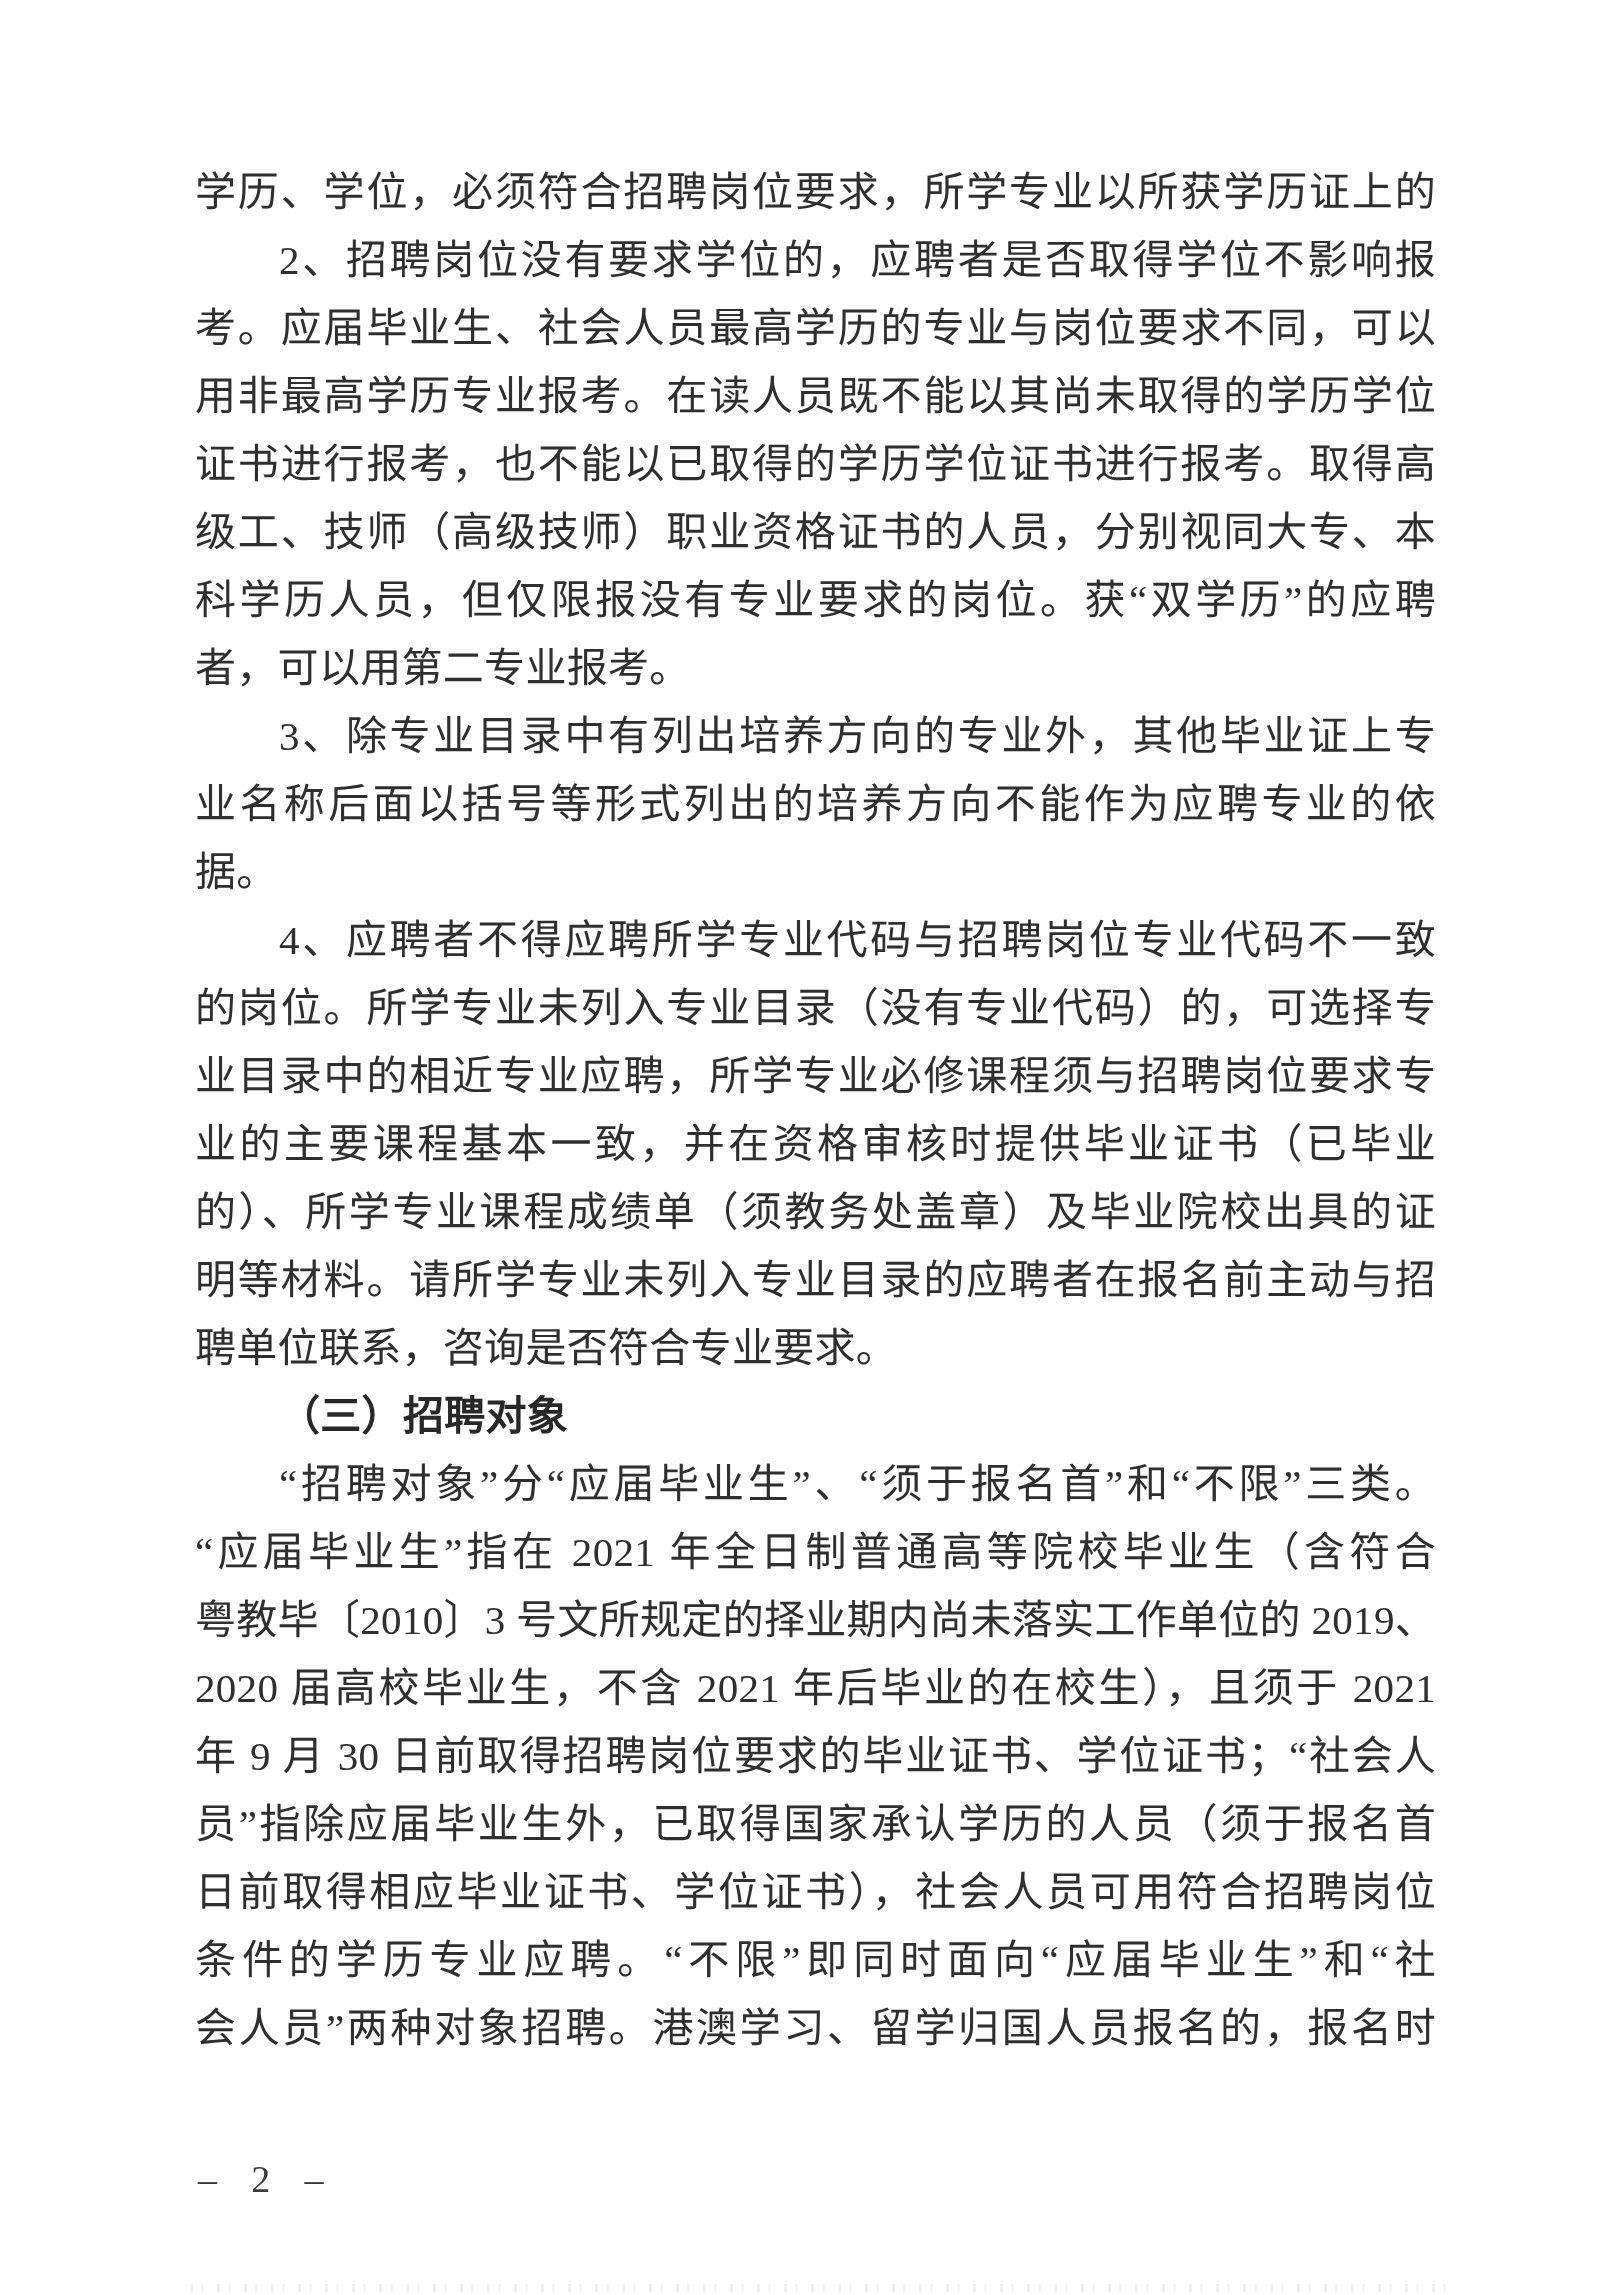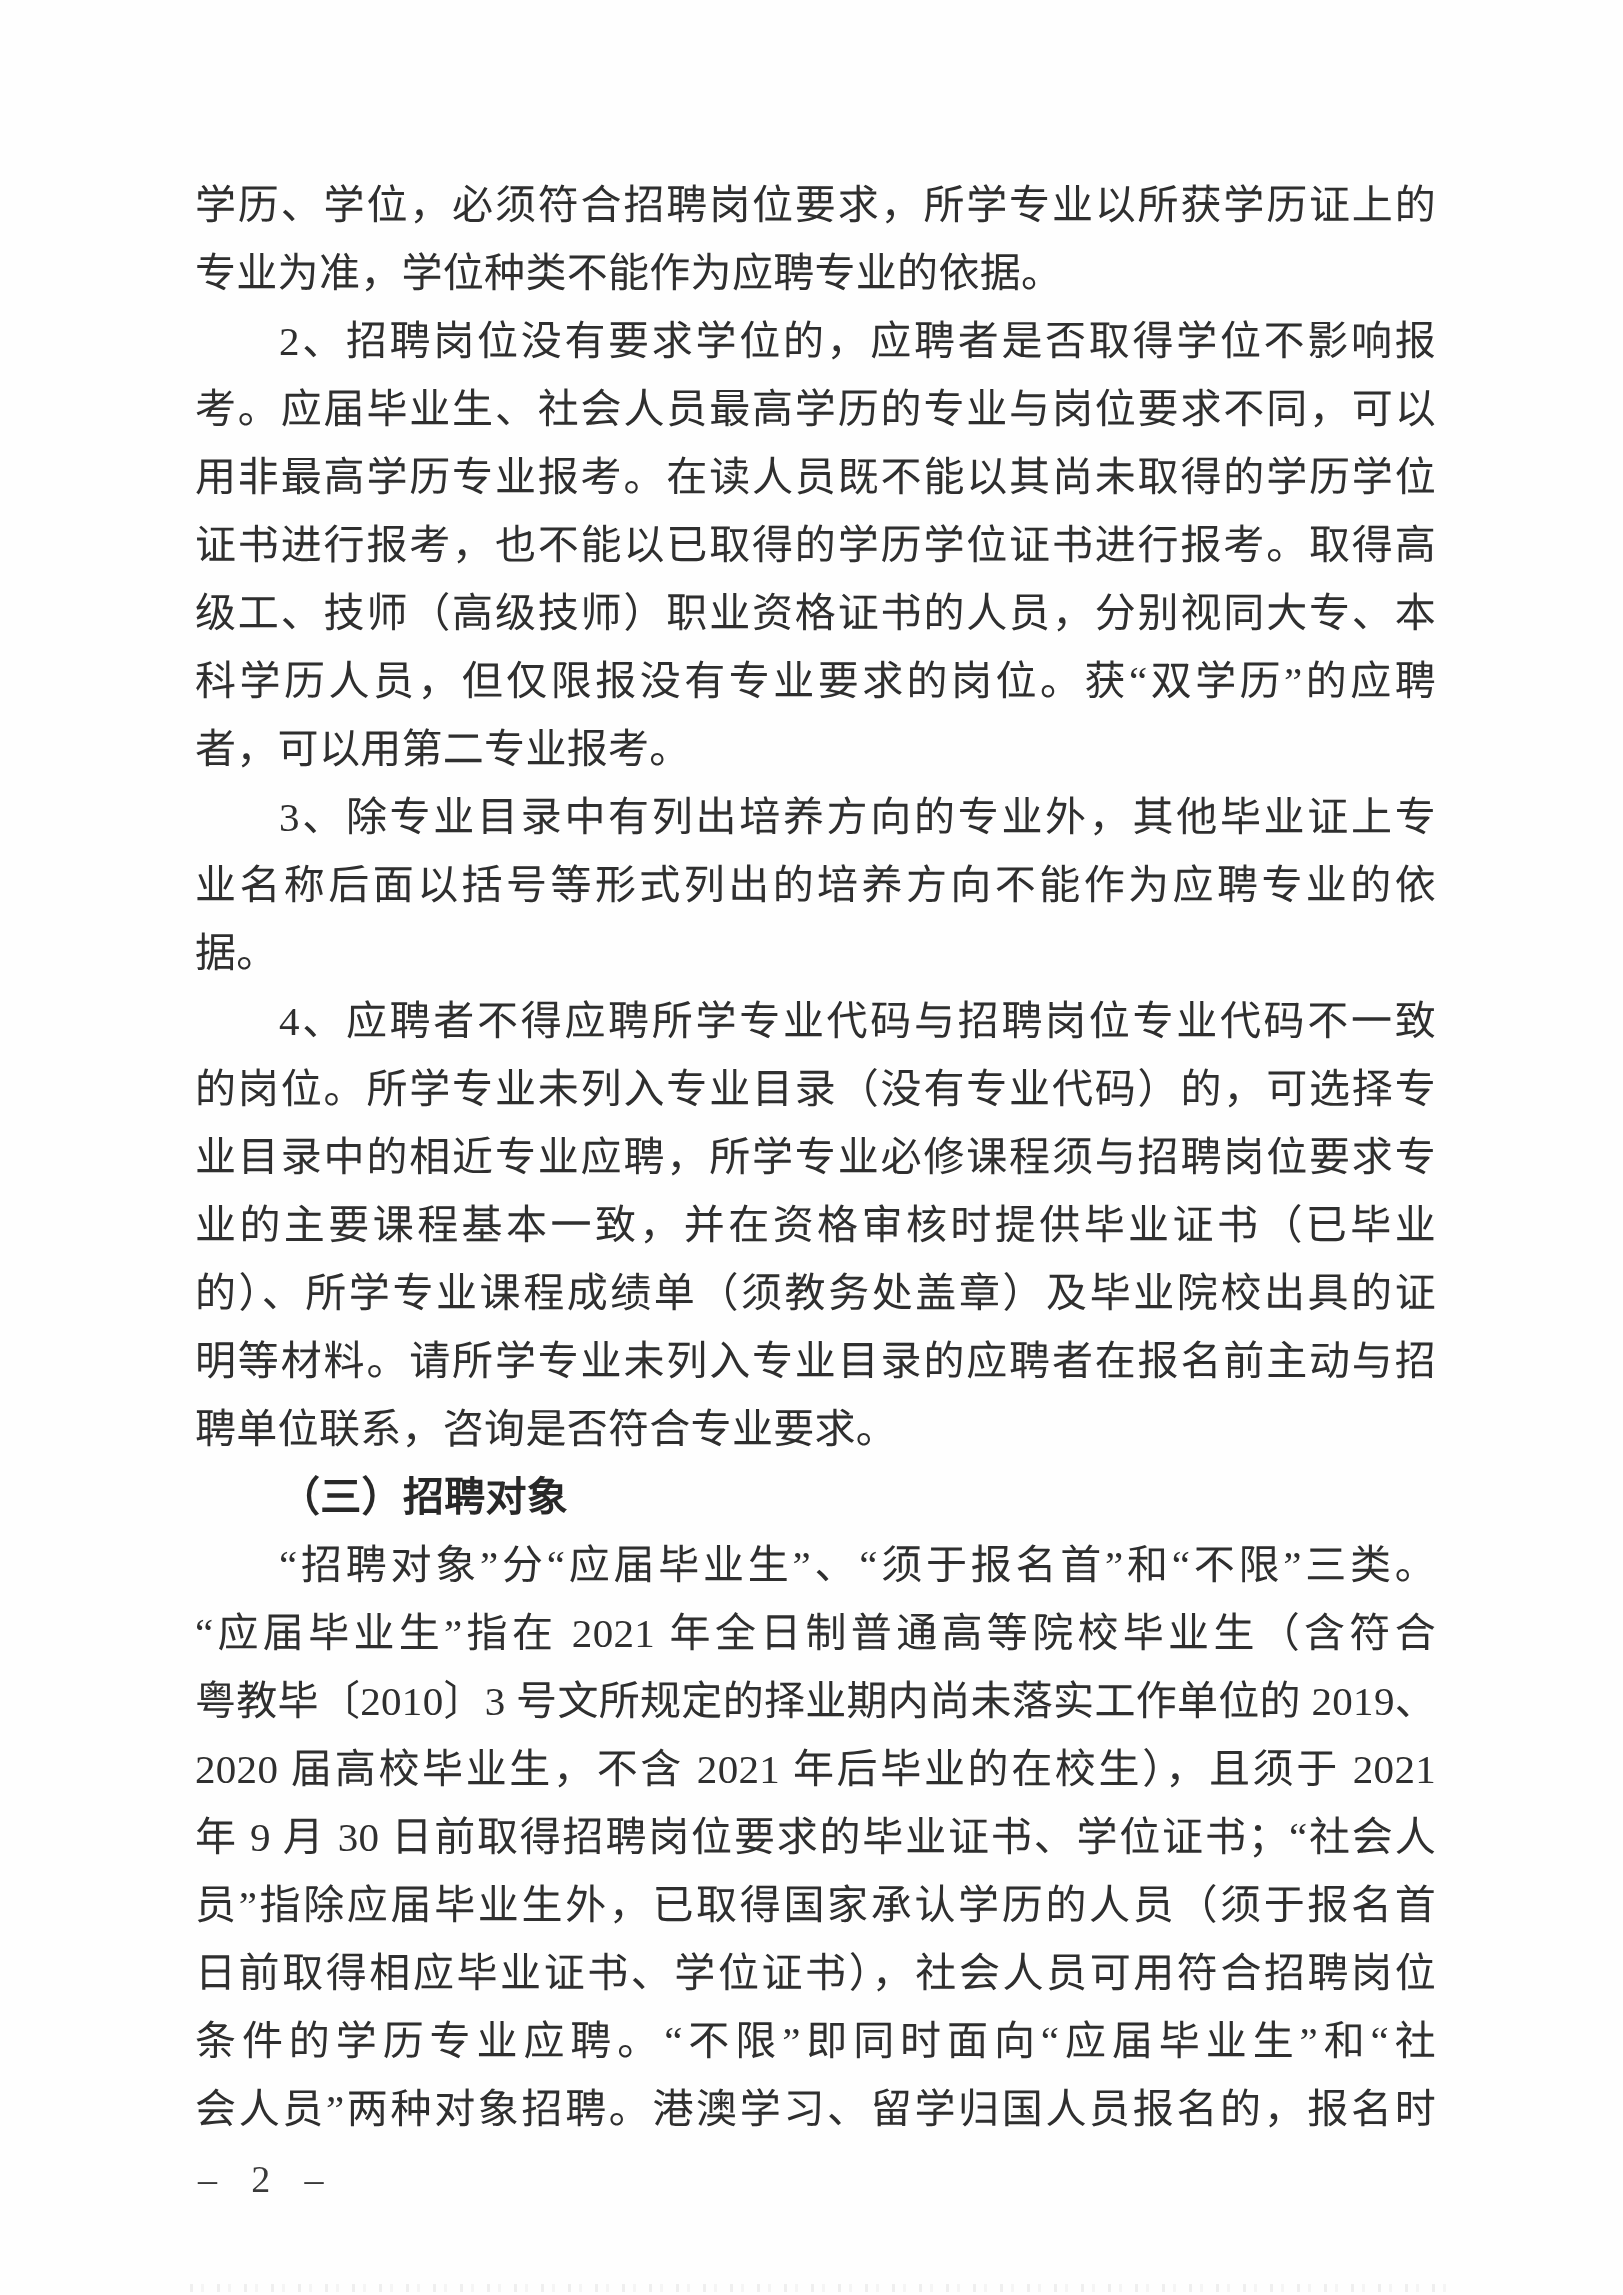--- a/index.html
+++ b/index.html
@@ -15,21 +15,21 @@
     width: 1623px;
     height: 2295px;
     background: #fefefe;
     overflow: hidden;
     font-family: "Liberation Serif", "DejaVu Serif", serif;
   }
 
   .text-block {
     position: absolute;
     left: 195px;
-    top: 171px;
+    top: 158px;
     width: 1241px;
   }
 
   .para { display: block; }
 
   .line {
     font-size: 41px;
     line-height: 68px;
     color: #2f2f2f;
     text-align: justify;
@@ -81,21 +81,20 @@
 </style>
 </head>
 <body>
 
 <div class="page">
 
   <div class="text-block">
 
   <div class="para body">
         <div class="line">学历、学位，必须符合招聘岗位要求，所学专业以所获学历证上的</div>
-        <div class="line no-stretch">专业为准，学位种类不能作为应聘专业的依据。</div>
       </div>
       <div class="para body">
         <div class="line indent">2、招聘岗位没有要求学位的，应聘者是否取得学位不影响报</div>
         <div class="line">考。应届毕业生、社会人员最高学历的专业与岗位要求不同，可以</div>
         <div class="line">用非最高学历专业报考。在读人员既不能以其尚未取得的学历学位</div>
         <div class="line">证书进行报考，也不能以已取得的学历学位证书进行报考。取得高</div>
         <div class="line">级工、技师（高级技师）职业资格证书的人员，分别视同大专、本</div>
         <div class="line">科学历人员，但仅限报没有专业要求的岗位。获“双学历”的应聘</div>
         <div class="line no-stretch">者，可以用第二专业报考。</div>
       </div>

